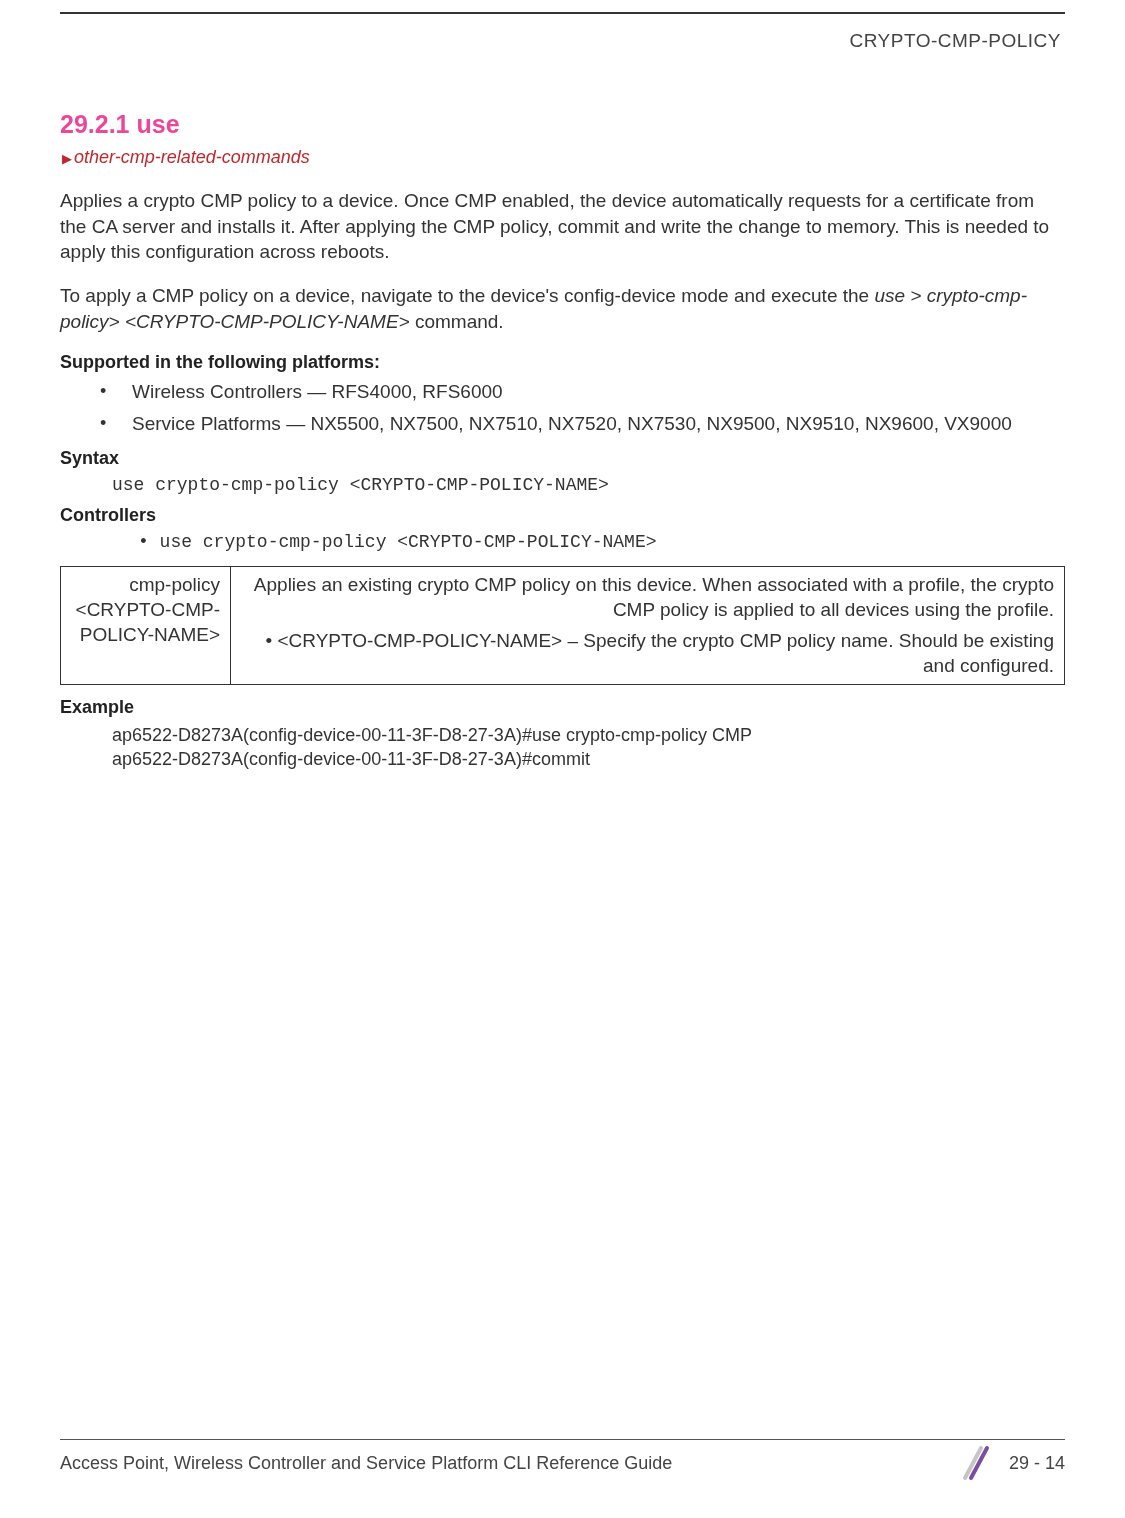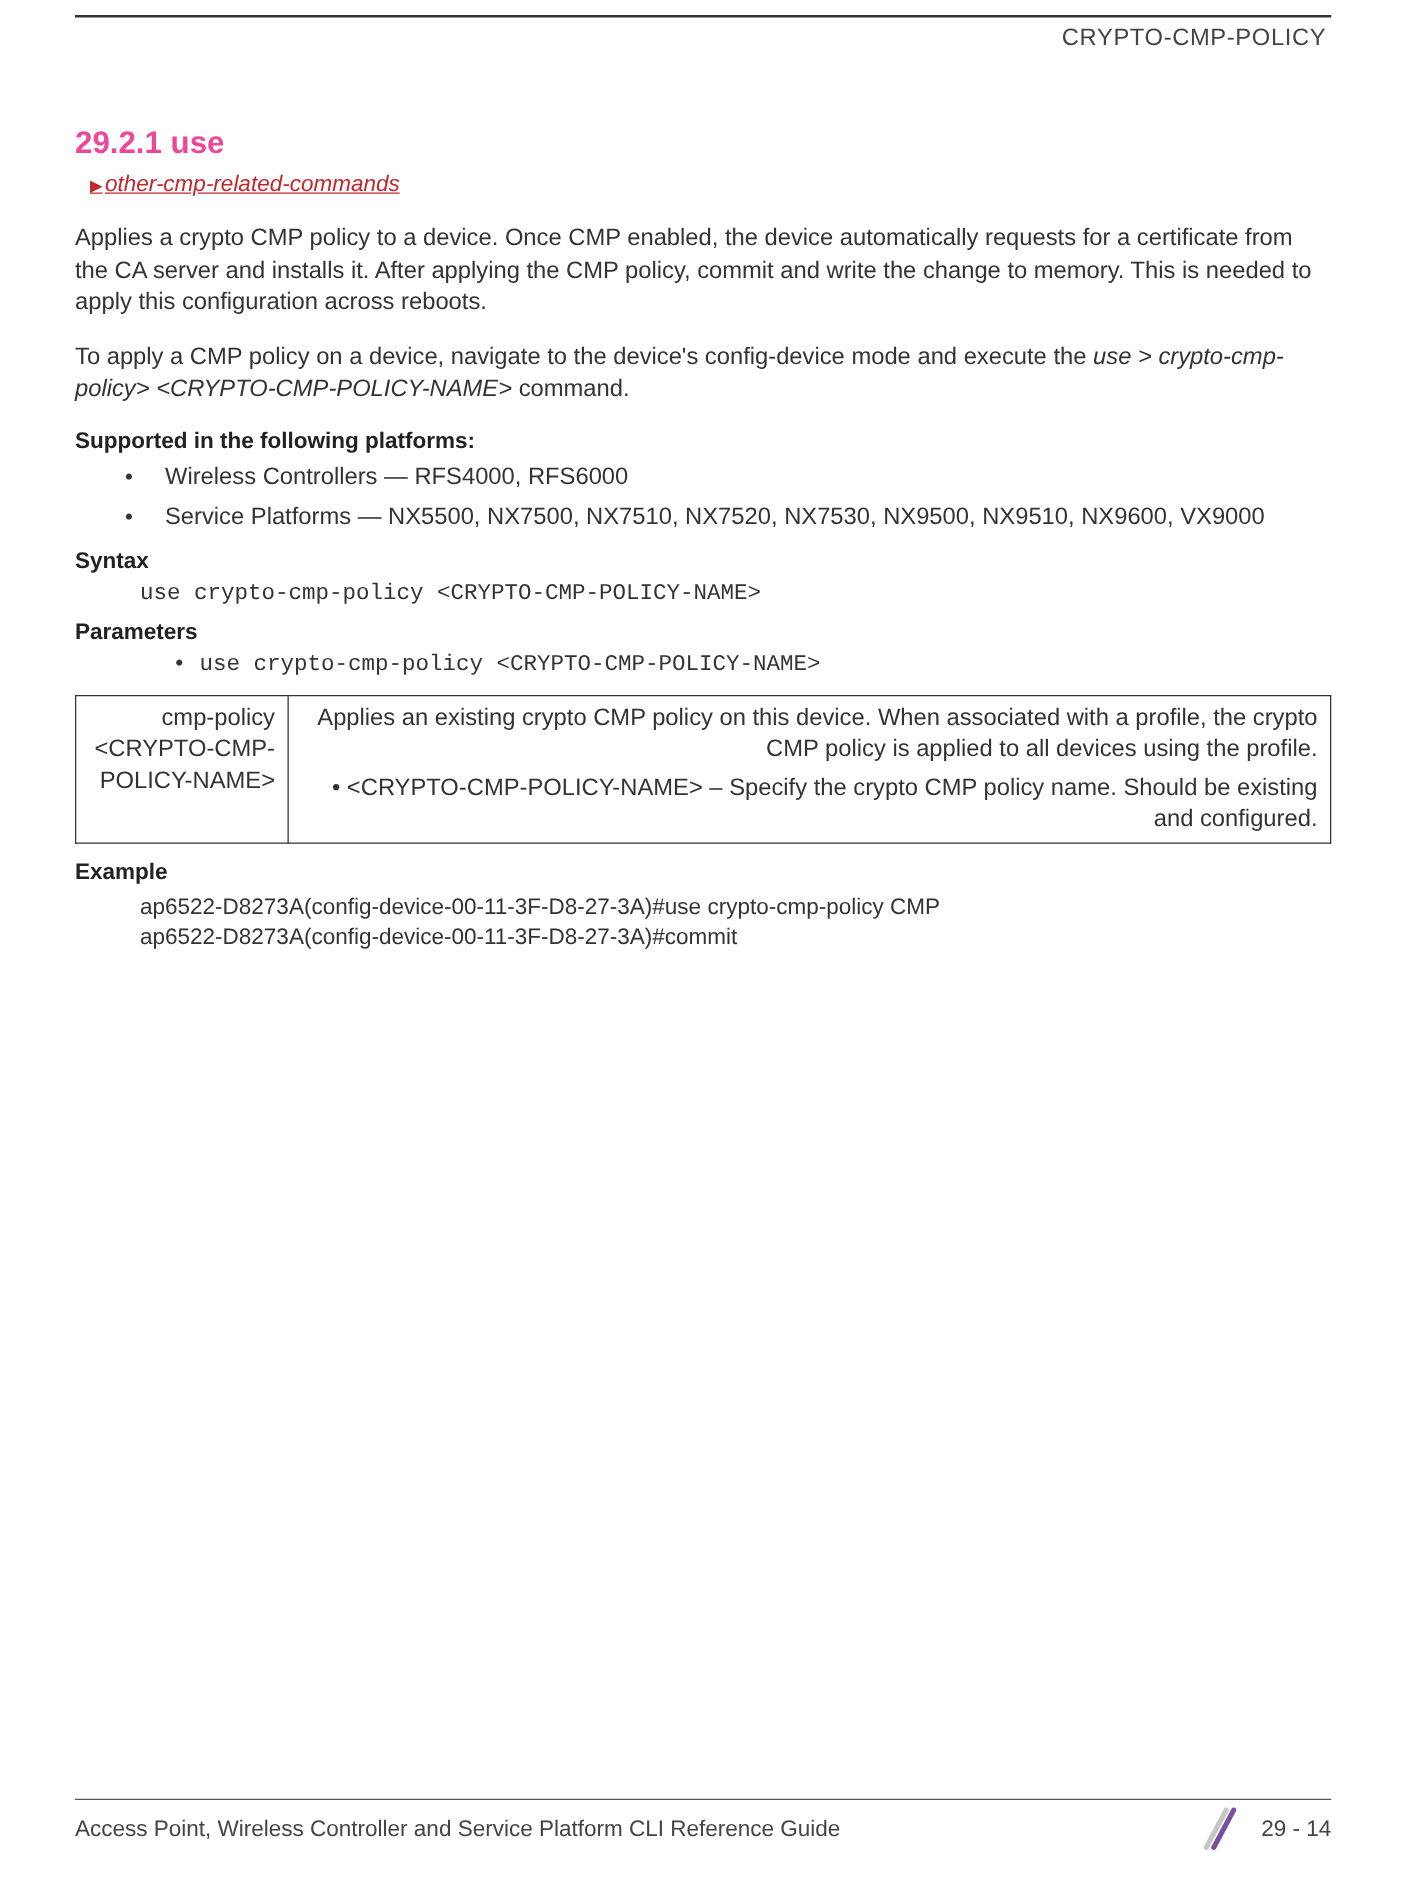--- a/index.html
+++ b/index.html
@@ -12,40 +12,39 @@
       position: relative;
       background: #fff;
     }
     .page {
       padding: 0 60px;
     }
     .header-bar {
       border-top: 2px solid #333;
       margin-top: 12px;
       text-align: right;
-      padding-top: 6px;
+      padding-top: 16px;
       padding-right: 4px;
       font-size: 19px;
       letter-spacing: 0.5px;
       color: #444;
     }
     .section-title {
       color: #ec4899;
       font-weight: bold;
       font-size: 25px;
       margin-top: 58px;
       margin-bottom: 8px;
     }
     .breadcrumb {
       color: #c1272d;
       font-style: italic;
       font-size: 18px;
       margin-bottom: 20px;
-      margin-left: 12px;
-      text-decoration: underline;
+      margin-left: 2px;
     }
     .breadcrumb-arrow {
       font-style: normal;
       font-size: 13px;
       margin-right: 2px;
       color: #c1272d;
     }
     .para {
       font-size: 19px;
       line-height: 1.35;
@@ -179,21 +178,21 @@
 
   <div class="bold-heading">Supported in the following platforms:</div>
   <ul class="platforms-list">
     <li>Wireless Controllers — RFS4000, RFS6000</li>
     <li>Service Platforms — NX5500, NX7500, NX7510, NX7520, NX7530, NX9500, NX9510, NX9600, VX9000</li>
   </ul>
 
   <div class="bold-heading">Syntax</div>
   <div class="syntax-block mono">use crypto-cmp-policy &lt;CRYPTO-CMP-POLICY-NAME&gt;</div>
 
-  <div class="bold-heading">Parameters</div>
+  <div class="bold-heading">Controllers</div>
   <div class="param-bullet">use crypto-cmp-policy &lt;CRYPTO-CMP-POLICY-NAME&gt;</div>
 
   <table class="params">
     <tbody>
         <tr>
       <td>cmp-policy &lt;CRYPTO-CMP-POLICY-NAME&gt;</td>
       <td>
         <div>Applies an existing crypto CMP policy on this device. When associated with a profile, the crypto CMP policy is applied to all devices using the profile.</div>
         <div class="inner-bullet">&lt;CRYPTO-CMP-POLICY-NAME&gt; – Specify the crypto CMP policy name. Should be existing and configured.</div>
       </td>

